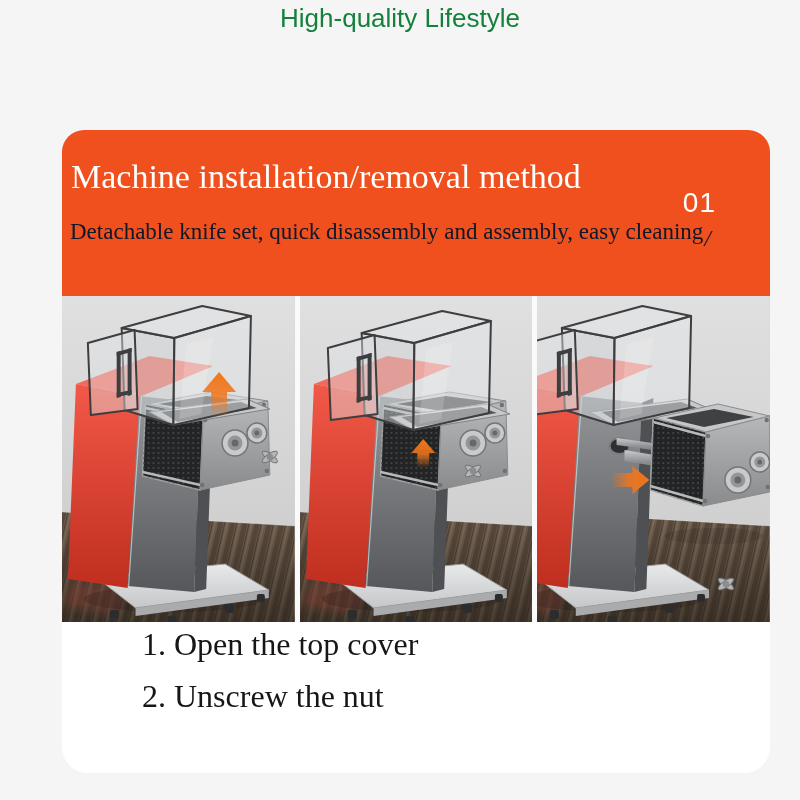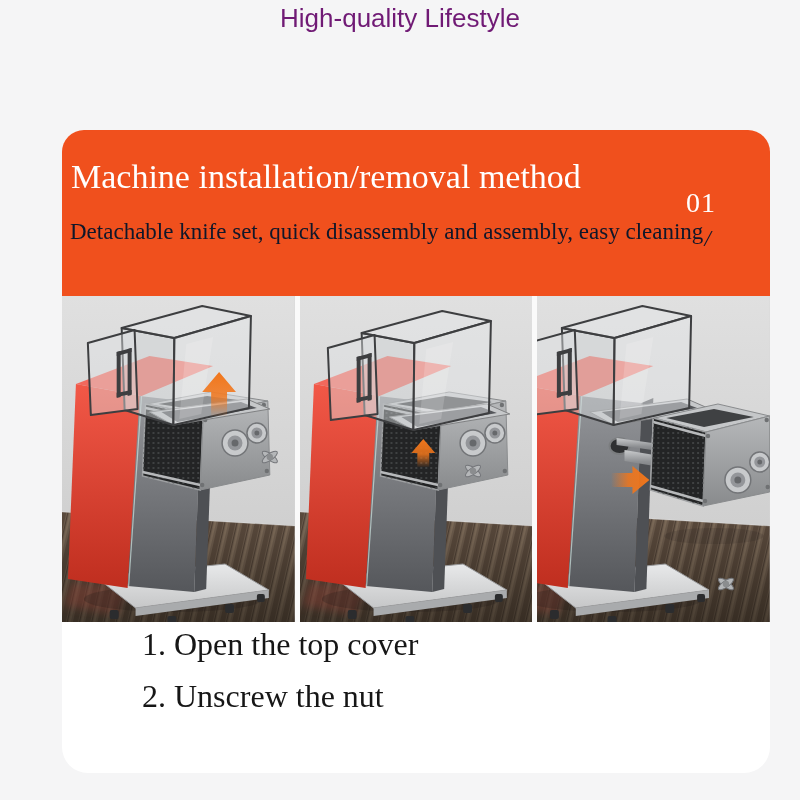--- a/index.html
+++ b/index.html
@@ -1,24 +1,24 @@
 <!DOCTYPE html>
 <html><head>
 <meta charset="utf-8">
 <style>
   html,body{margin:0;padding:0;background:#f5f5f6;}
   .page{position:relative;width:800px;height:800px;background:#f5f5f6;overflow:hidden;
         font-family:"Liberation Serif",serif;}
   .page-title{position:absolute;top:1px;left:0;right:0;text-align:center;
-        font-family:"Liberation Sans",sans-serif;font-size:26px;line-height:34px;color:#701a75;}
+        font-family:"Liberation Sans",sans-serif;font-size:26px;line-height:34px;color:#15803d;}
   .card{position:absolute;left:62px;top:130px;width:708px;height:643px;background:#ffffff;
         border-radius:22px 22px 26px 26px;overflow:hidden;}
   .banner{position:absolute;top:0;left:0;right:0;height:166px;background:#f0501d;}
   .banner-title{position:absolute;left:9px;top:27px;font-size:34px;line-height:40px;color:#ffffff;white-space:nowrap;}
-  .banner-number{position:absolute;right:54px;top:58px;font-family:Liberation Serif, serif;
+  .banner-number{position:absolute;right:54px;top:58px;font-family:Liberation Sans, sans-serif;
         font-size:28px;line-height:30px;color:#ffffff;letter-spacing:1px;}
   .banner-subtitle{position:absolute;left:8px;top:87px;font-size:23px;line-height:30px;color:#0f172a;white-space:nowrap;}
   .banner-subtitle .slash{display:inline-block;transform:translateY(7px);margin-left:1px;font-style:italic;}
   .photos{position:absolute;top:166px;left:0;right:0;height:326px;display:flex;gap:5px;background:#fafafa;}
   .photos figure{margin:0;flex:1 1 0;overflow:hidden;background:#d6d6d6;}
   .photos svg{display:block;width:100%;height:100%;}
   .steps{position:absolute;left:36px;top:488px;margin-left:44px;}
   .step{height:52px;line-height:52px;font-size:32px;color:#161616;white-space:nowrap;}
 </style>
 </head>

